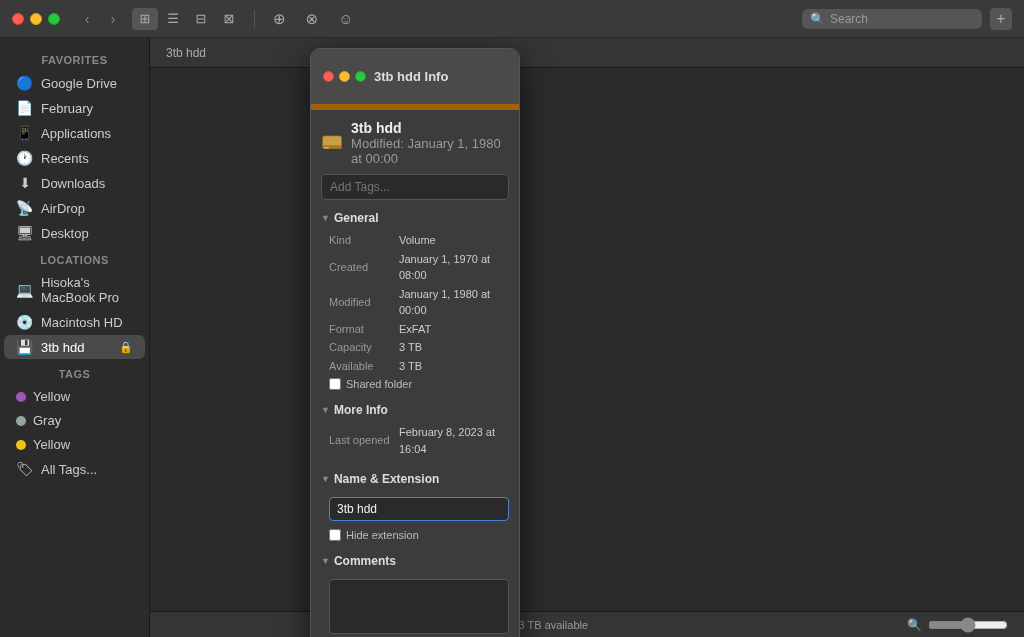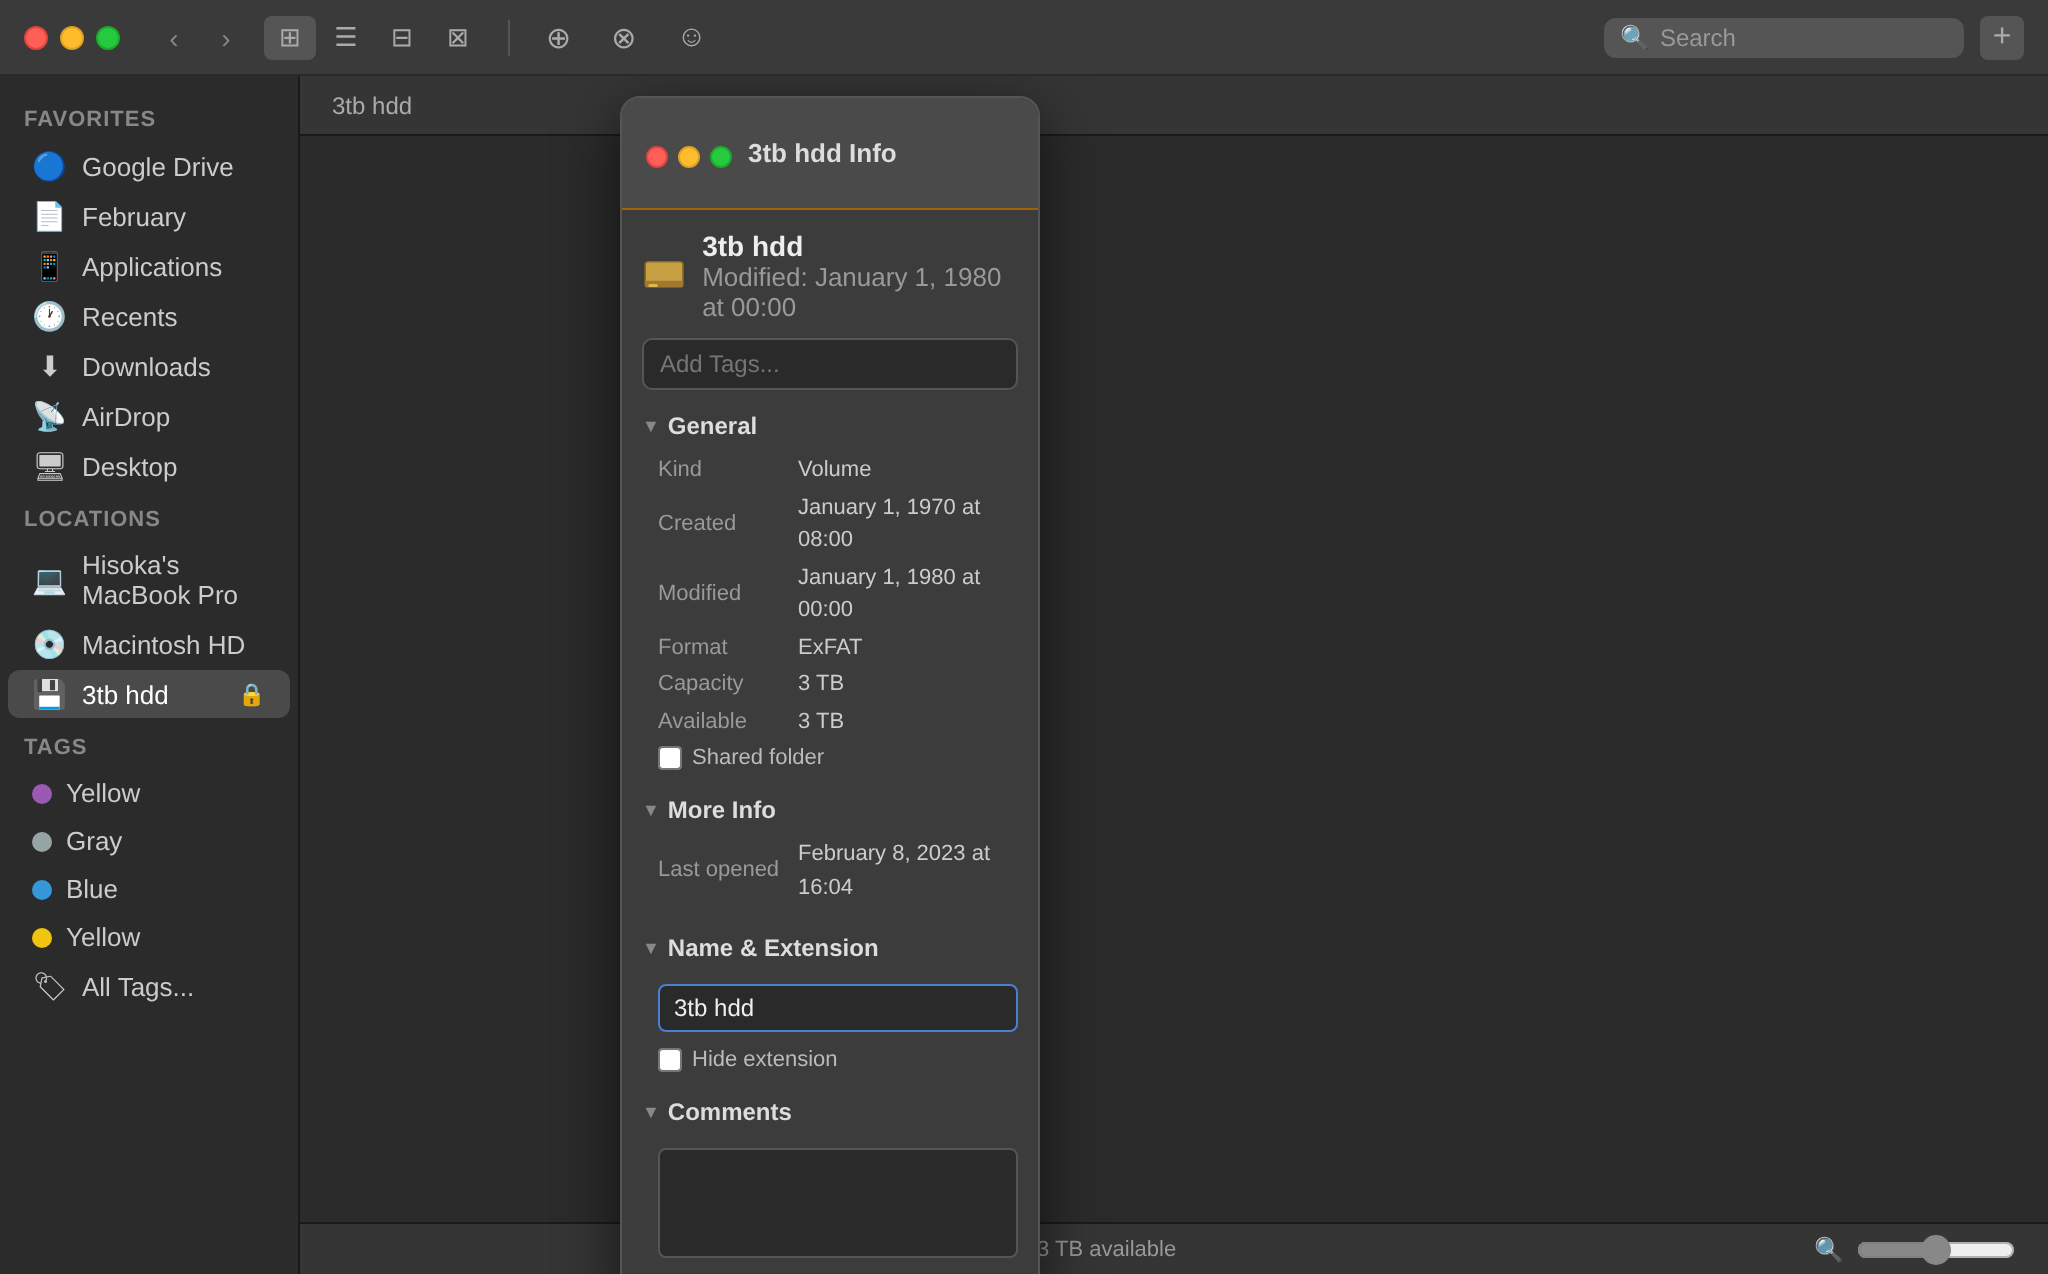--- a/index.html
+++ b/index.html
@@ -115,23 +115,24 @@
       background: #2b2b2b;
       border-right: 1px solid #1a1a1a;
       overflow-y: auto;
       flex-shrink: 0;
       padding-top: 8px;
     }
     .sidebar-section-label {
       font-size: 11px;
       font-weight: 600;
       color: #888;
-      padding: 8px 12px 4px;
+      padding: 8px 24px 4px;
       text-transform: uppercase;
       letter-spacing: 0.5px;
+      text-align: center;
     }
     .sidebar-item {
       display: flex;
       align-items: center;
       gap: 7px;
       padding: 4px 12px;
       font-size: 13px;
       color: #ccc;
       cursor: pointer;
       border-radius: 6px;
@@ -169,23 +170,23 @@
       border-radius: 10px;
       box-shadow: 0 8px 30px rgba(0,0,0,0.6);
       z-index: 100;
       overflow: hidden;
       border: 1px solid #555;
     }
     .info-panel-titlebar {
       background: #4a4a4a;
       padding: 20px 12px;
       display: flex;
-      align-items: flex-end;
+      align-items: center;
       gap: 8px;
-      border-bottom: 1px solid #a16207;
+      border-bottom: 6px solid #a16207;
     }
     .info-traffic-lights {
       display: flex;
       gap: 5px;
     }
     .info-tl {
       width: 11px;
       height: 11px;
       border-radius: 50%;
     }
@@ -479,24 +480,20 @@
 
     <div class="sidebar-item">
       <span class="tag-dot" style="background:#9b59b6;"></span>
       <span>Yellow</span>
     </div>
     <div class="sidebar-item">
       <span class="tag-dot" style="background:#95a5a6;"></span>
       <span>Gray</span>
     </div>
     <div class="sidebar-item">
-      <span class="tag-dot" style="background:#3498db;"></span>
-      <span>Blue</span>
-    </div>
-    <div class="sidebar-item">
       <span class="tag-dot" style="background:#f1c40f;"></span>
       <span>Yellow</span>
     </div>
     <div class="sidebar-item">
       <span class="sidebar-icon">🏷</span>
       <span>All Tags...</span>
     </div>
   </div>
 
   <div class="relative-container">

